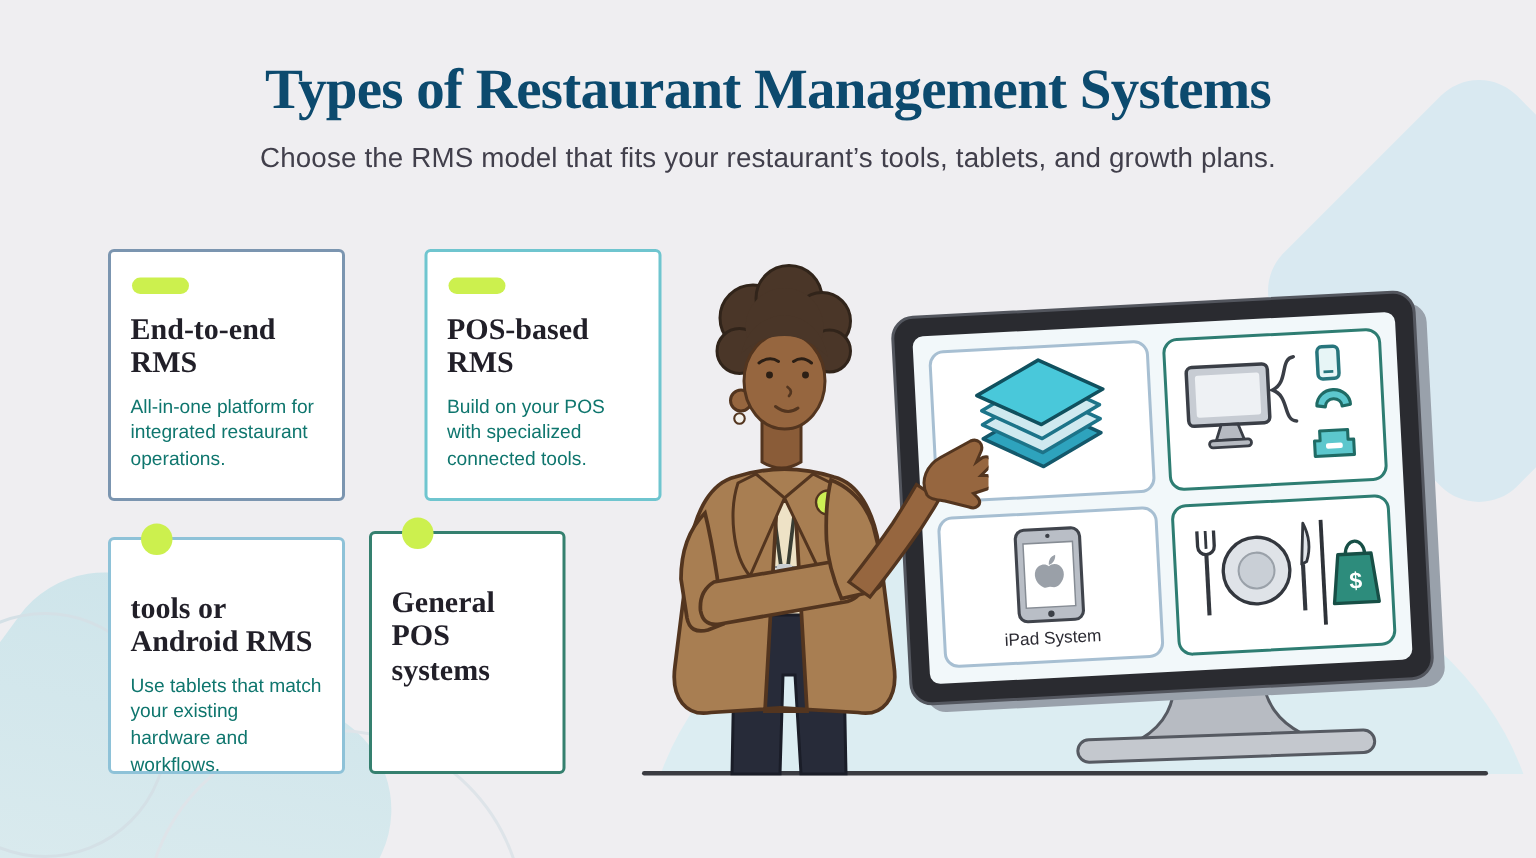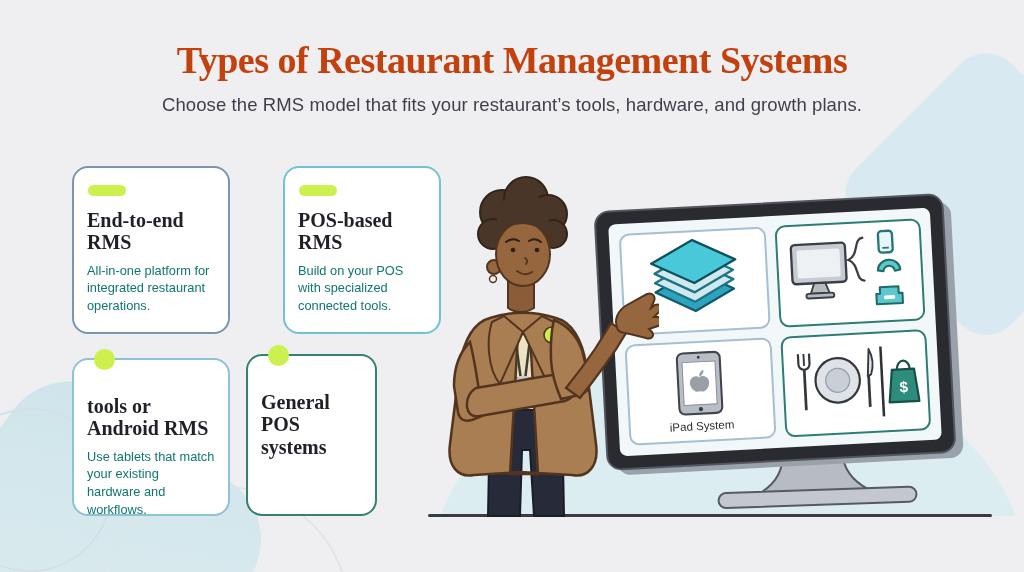--- a/index.html
+++ b/index.html
@@ -16,24 +16,24 @@
   .deco-arc1{position:absolute;left:-52px;top:408px;width:160px;height:160px;
     border:2px solid #d4e0e6;border-radius:50%;z-index:0;}
   .deco-arc2{position:absolute;left:96px;top:486px;width:250px;height:250px;
     border:2px solid #dee4e9;border-radius:50%;z-index:0;}
   .circle-clip{position:absolute;left:0;top:0;width:1024px;height:516px;overflow:hidden;z-index:1;}
   .blue-circle{position:absolute;left:430px;top:350px;width:596px;height:450px;
     border-radius:50%;background:#dcedf2;}
   
   .header{position:absolute;left:0;top:38px;width:1024px;text-align:center;z-index:2;}
   .title{font-family:"Liberation Serif",serif;font-weight:700;font-size:38px;
-    letter-spacing:-0.5px;color:#c2410c;margin:0;}
+    letter-spacing:-0.5px;color:#0c4a6e;margin:0;}
   .subtitle{font-size:18.5px;color:#413f4b;margin:12px 0 0 0;letter-spacing:0.1px;}
   
-  .card{position:absolute;background:#ffffff;border-radius:16px;border:2px solid #999;
+  .card{position:absolute;background:#ffffff;border-radius:4px;border:2px solid #999;
     padding:13px 13px;box-sizing:border-box;z-index:2;}
   .card1{left:72px;top:166px;width:158px;height:168px;border-color:#7b95b0;}
   .card2{left:246px;top:166px;width:158px;height:168px;border-color:#6fc5cf;margin-left:37px;}
   .card3{left:72px;top:358px;width:158px;height:158px;border-color:#8ec2d8;}
   .card4{left:246px;top:354px;width:131px;height:162px;border-color:#35806f;}
   .pill{width:38px;height:11px;border-radius:6px;background:#ccf04e;margin:4px 0 13px 1px;}
   .dot{position:absolute;left:20px;top:-11px;width:21px;height:21px;border-radius:50%;background:#ccf04e;}
   .card3 .card-title,.card4 .card-title{margin-top:22px;}
   .card-title{font-family:"Liberation Serif",serif;font-weight:700;font-size:20px;
     line-height:1.12;color:#211f28;margin:0 0 8px 0;}
@@ -64,21 +64,21 @@
   <div class="deco-tr"></div>
   <div class="deco-bl"></div>
   <div class="deco-arc1"></div>
   <div class="deco-arc2"></div>
   <div class="circle-clip">
     <div class="blue-circle"></div>
   </div>
 
   <div class="header">
     <h1 class="title">Types of Restaurant Management Systems</h1>
-    <p class="subtitle">Choose the RMS model that fits your restaurant’s tools, hardware, and growth plans.</p>
+    <p class="subtitle">Choose the RMS model that fits your restaurant’s tools, tablets, and growth plans.</p>
   </div>
 
   <div class="card card1">
     <div class="pill"></div>
     <h2 class="card-title">End-to-end RMS</h2>
     <p class="card-body">All-in-one platform for integrated restaurant operations.</p>
   </div>
   <div class="card card2">
     <div class="pill"></div>
     <h2 class="card-title">POS-based RMS</h2>

